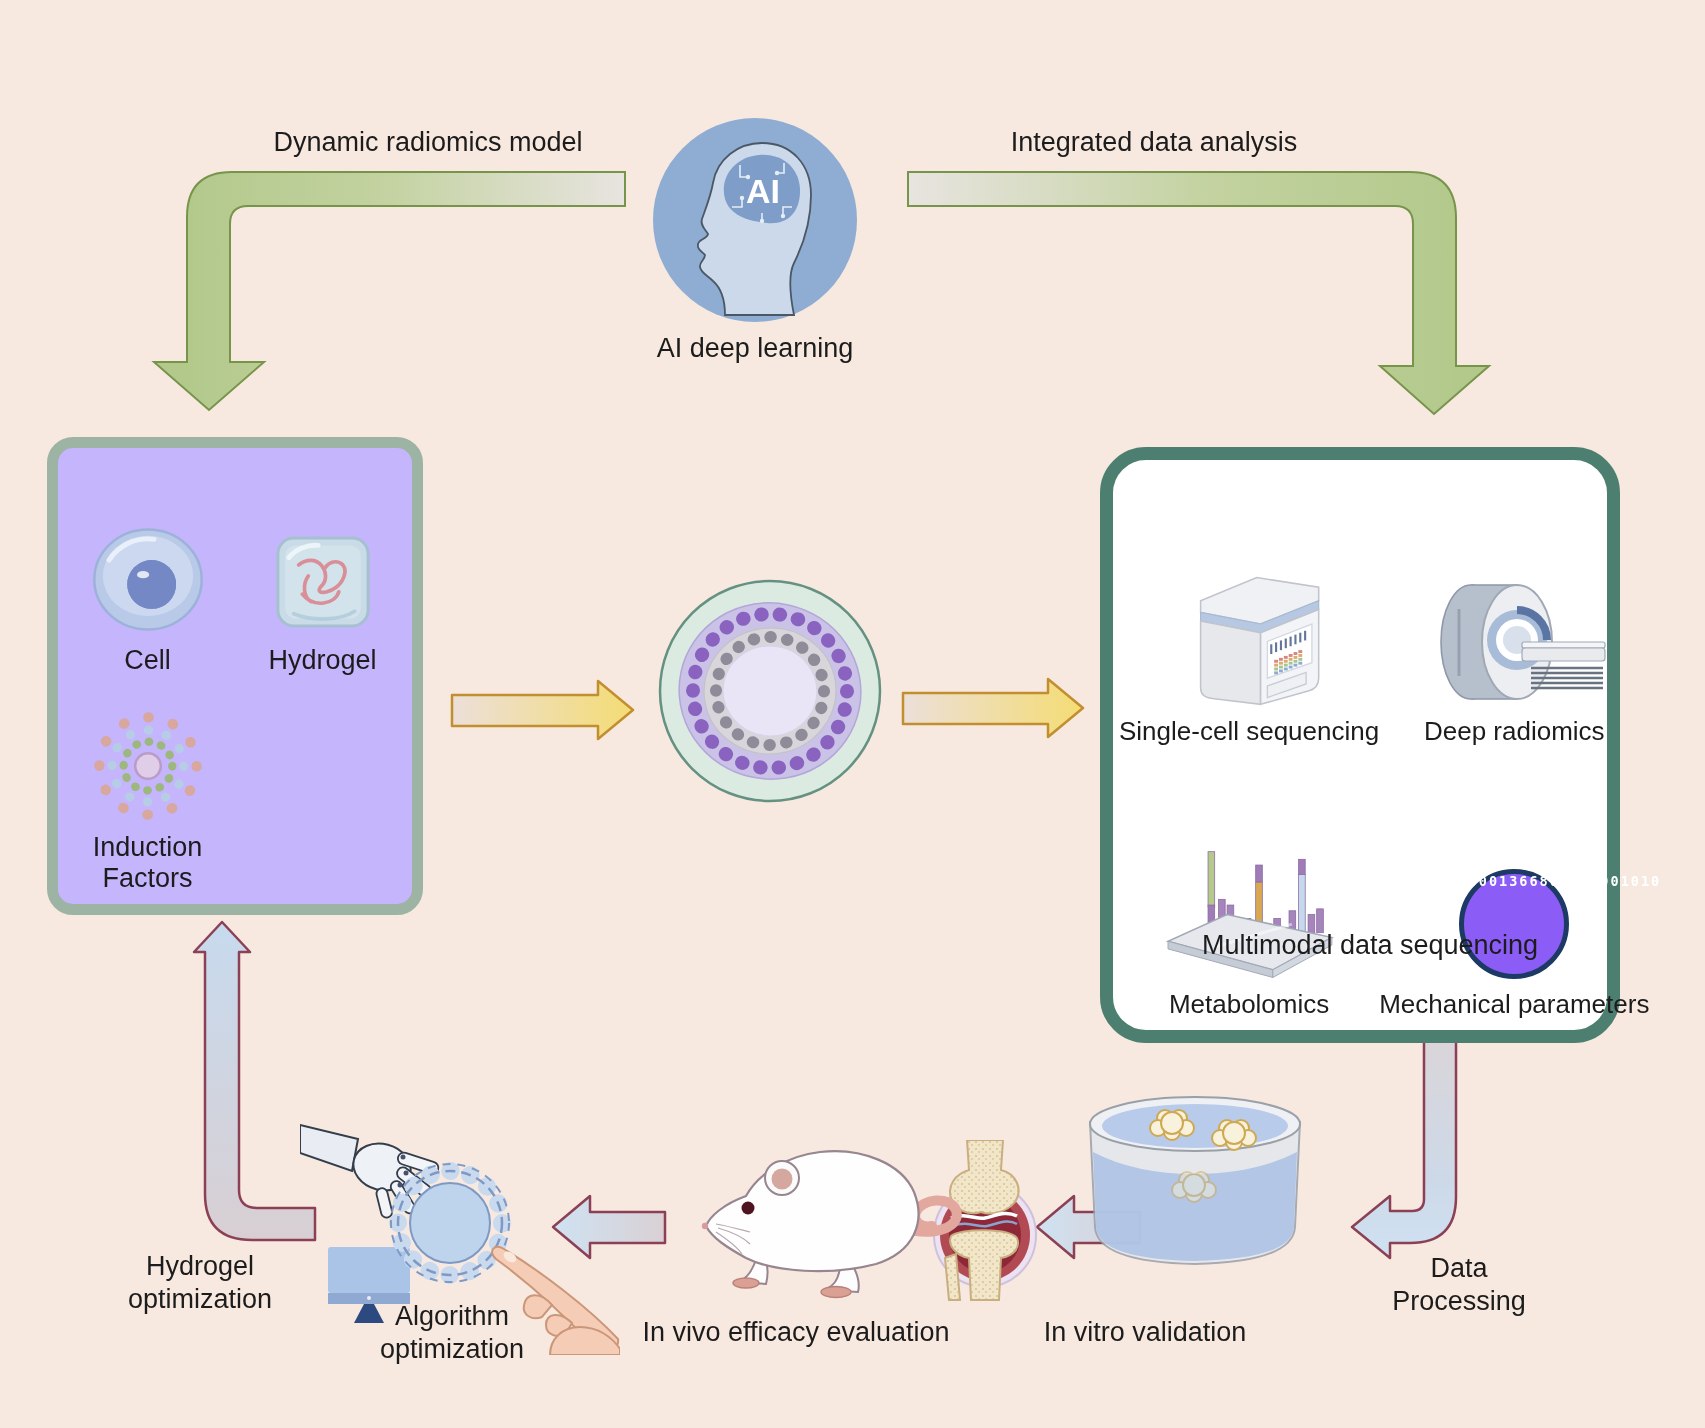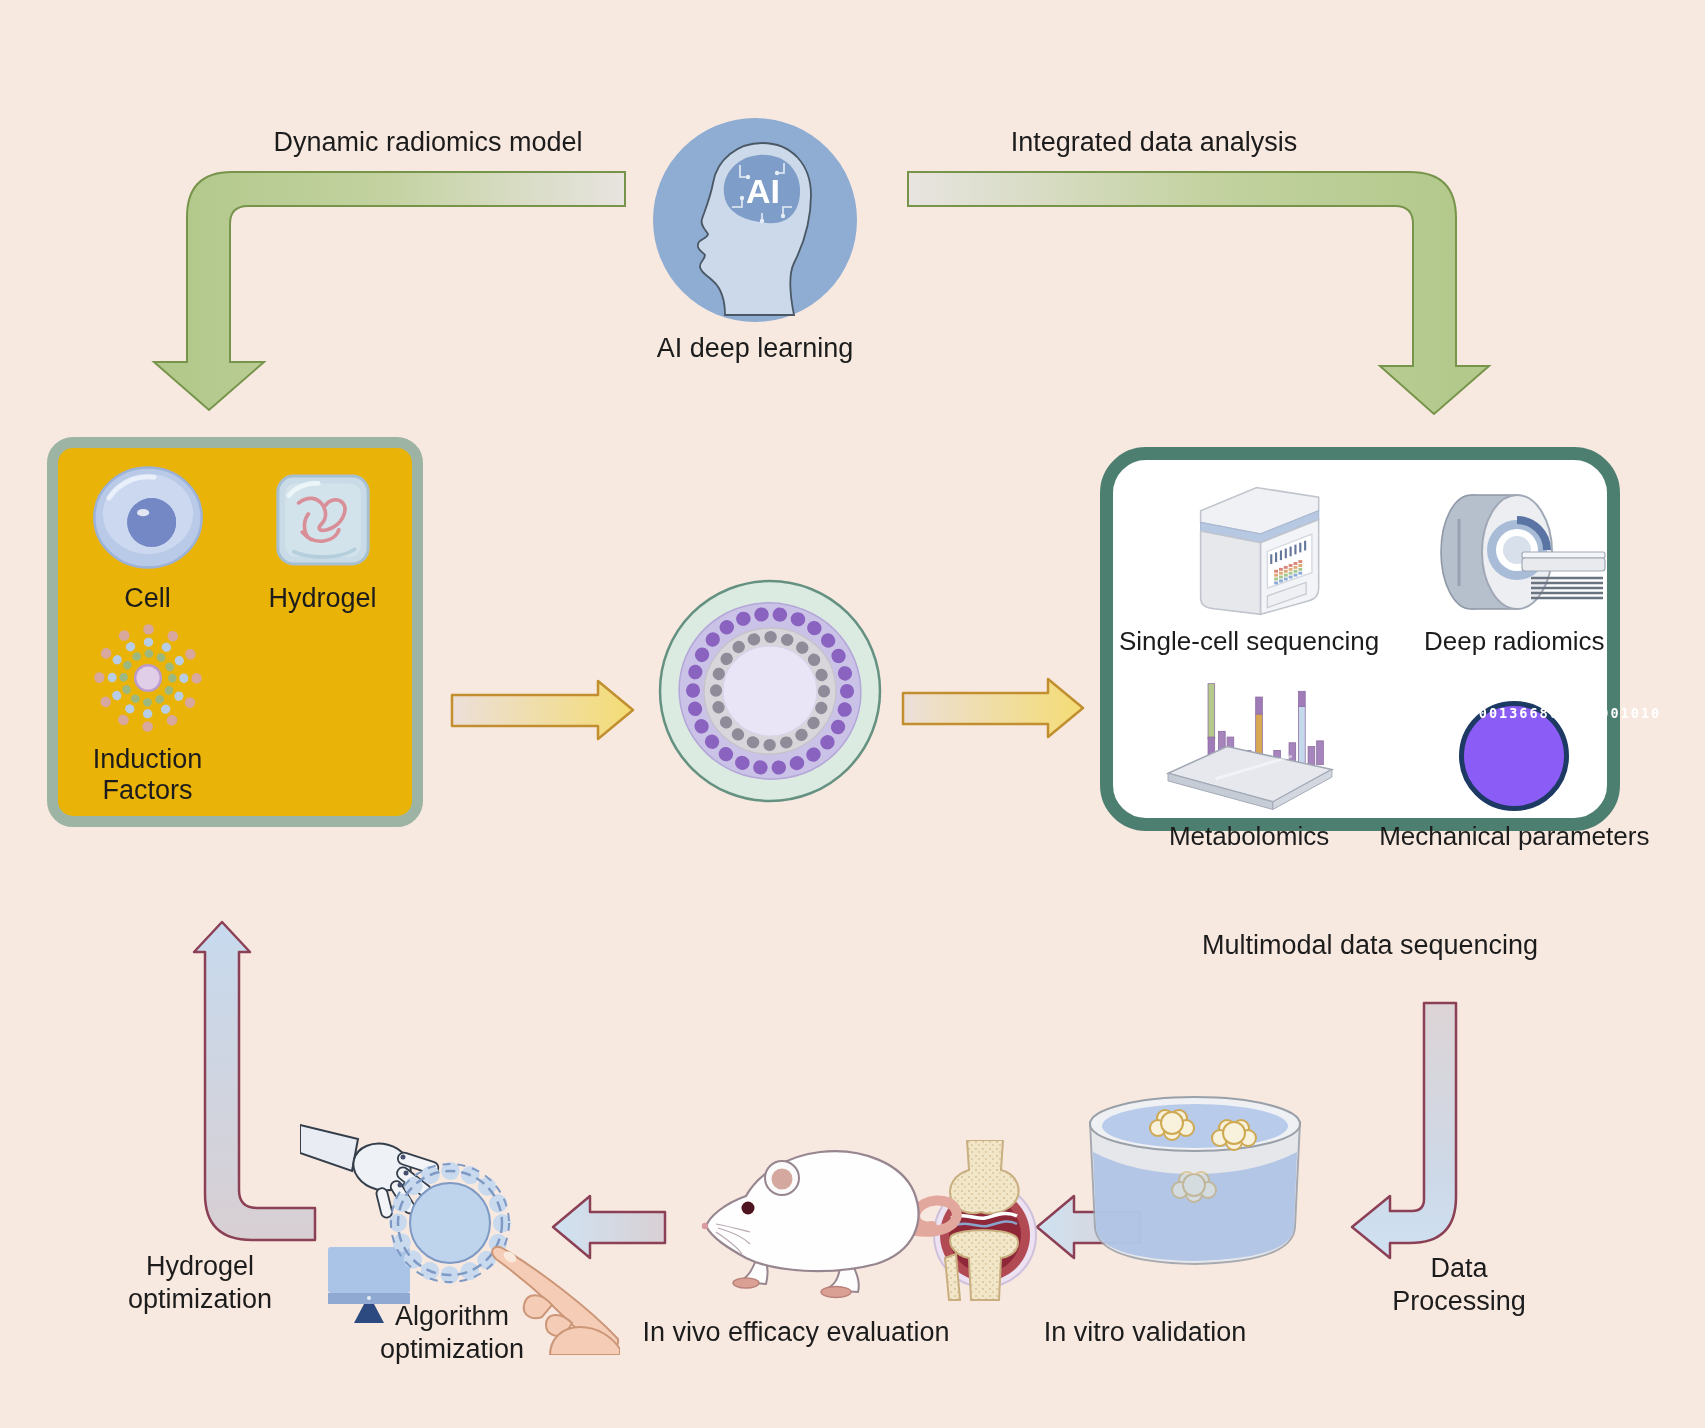--- a/index.html
+++ b/index.html
@@ -2,27 +2,27 @@
 <html><head>
 <meta charset="utf-8">
 <style>
   html,body{margin:0;padding:0;background:#f8e9e0;}
   #canvas{position:relative;width:1705px;height:1428px;background:#f8e9e0;overflow:hidden;
           font-family:"Liberation Sans",sans-serif;color:#1c1c1c;}
   .abs{position:absolute;}
   .lbl{position:absolute;font-size:27px;line-height:1.24;text-align:center;color:#1c1c1c;}
   .nowrap{white-space:nowrap;}
   
-  .inputs-box{position:absolute;left:47px;top:437px;width:376px;height:390px;box-sizing:border-box;
-      background:#eab308;border:11px solid #9db4a4;border-radius:26px;
+  .inputs-box{position:absolute;left:47px;top:437px;width:376px;height:478px;box-sizing:border-box;
+      background:#c4b5fd;border:11px solid #9db4a4;border-radius:26px;
       display:grid;grid-template-columns:1fr 1fr;grid-template-rows:1fr 1fr;padding:10px 2px;}
   .ibox-cell{display:flex;flex-direction:column;align-items:center;justify-content:flex-end;}
   .ibox-label{font-size:27px;text-align:center;line-height:1.15;width:170px;margin-top:2px;}
   
-  .acq-box{position:absolute;left:1100px;top:447px;width:520px;height:384px;box-sizing:border-box;
+  .acq-box{position:absolute;left:1100px;top:447px;width:520px;height:596px;box-sizing:border-box;
       background:#ffffff;border:13px solid #4d7f70;border-radius:46px;
       display:grid;grid-template-columns:1fr 1fr;grid-template-rows:1fr 1fr;padding:14px 6px 10px 6px;}
   .acq-cell{display:flex;flex-direction:column;align-items:center;justify-content:flex-end;}
   .acq-label{font-size:26px;text-align:center;white-space:nowrap;margin-top:2px;}
   .binary-circle{width:100px;height:100px;border-radius:50%;background:#8b5cf6;border:5px solid #1d3a64;
       display:flex;flex-direction:row;align-items:flex-start;justify-content:center;
       font-family:"DejaVu Sans Mono",monospace;font-size:13.5px;font-weight:bold;color:#ffffff;
       letter-spacing:2px;line-height:1.15;margin-bottom:8px;}
 </style>
 </head>

